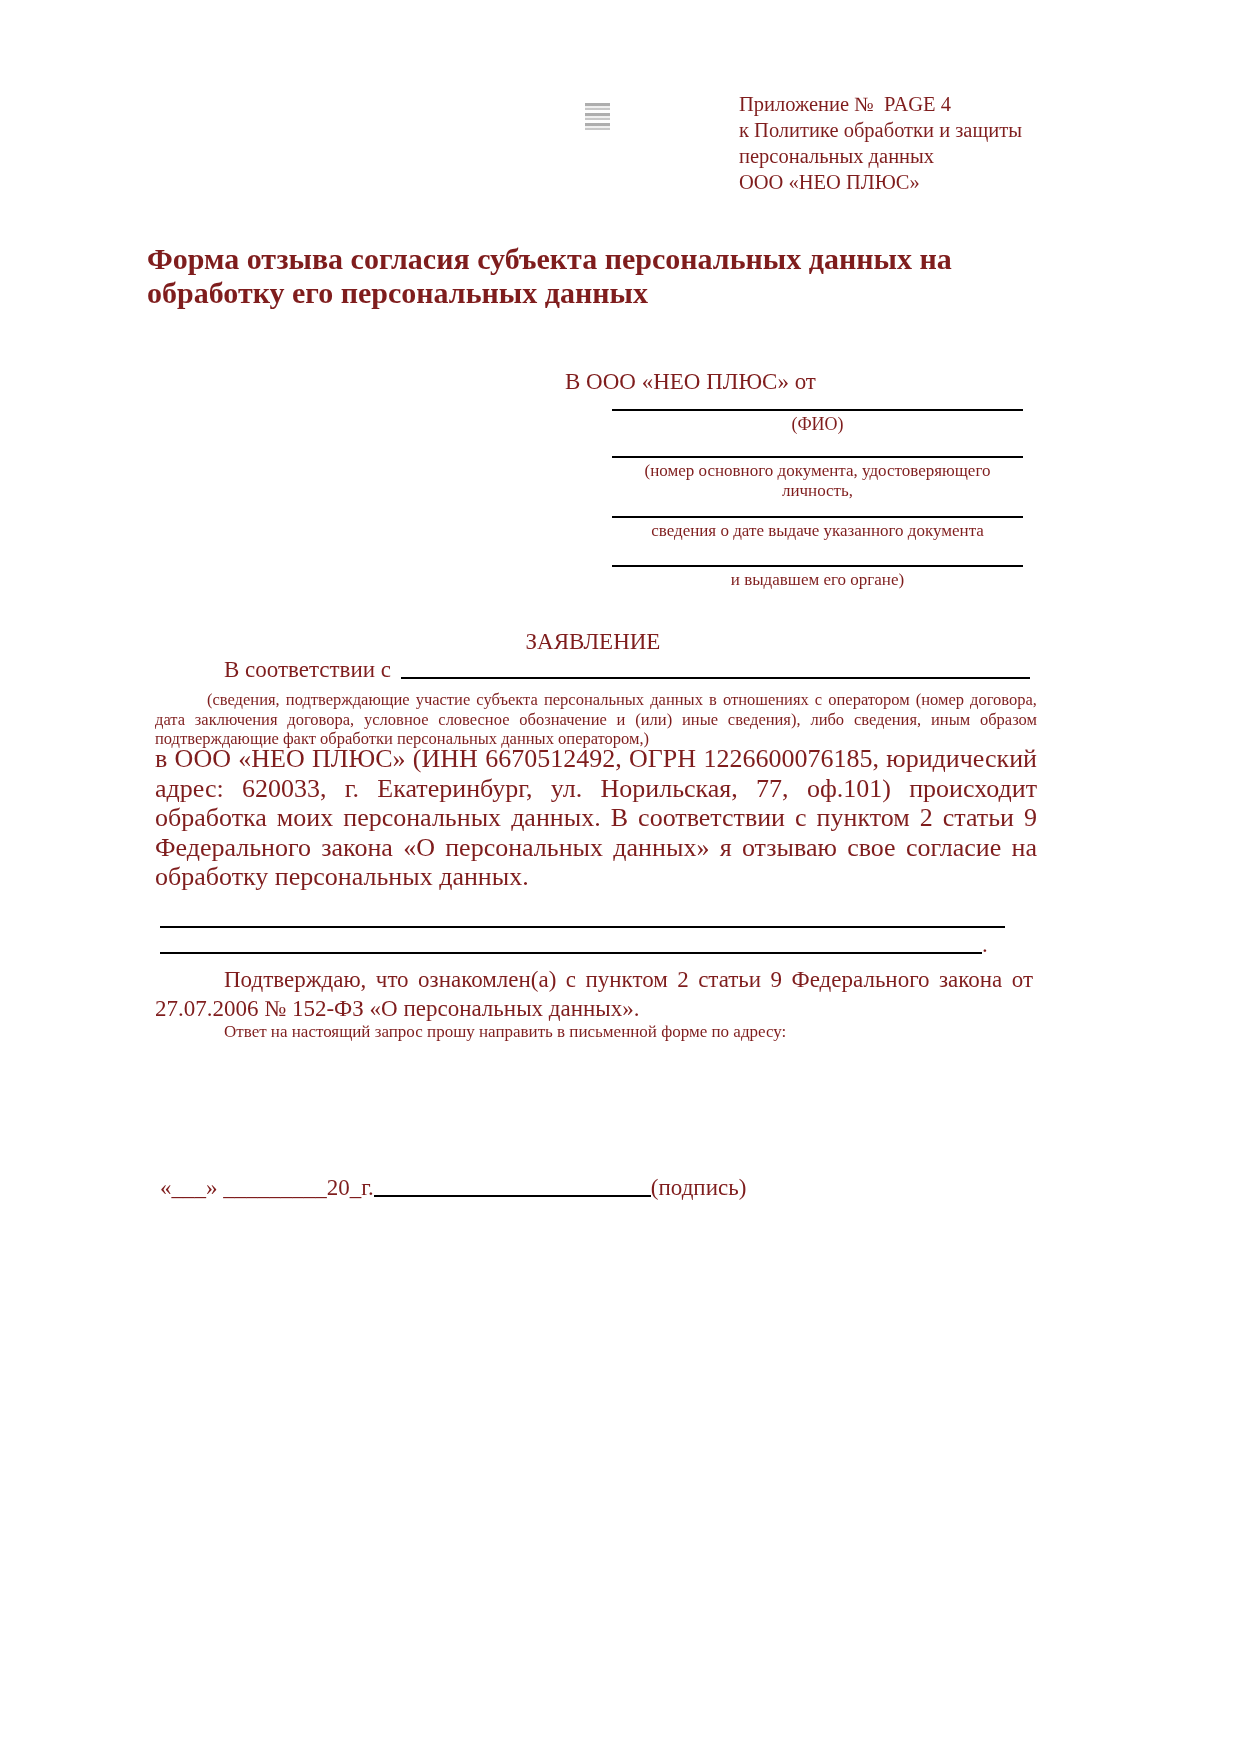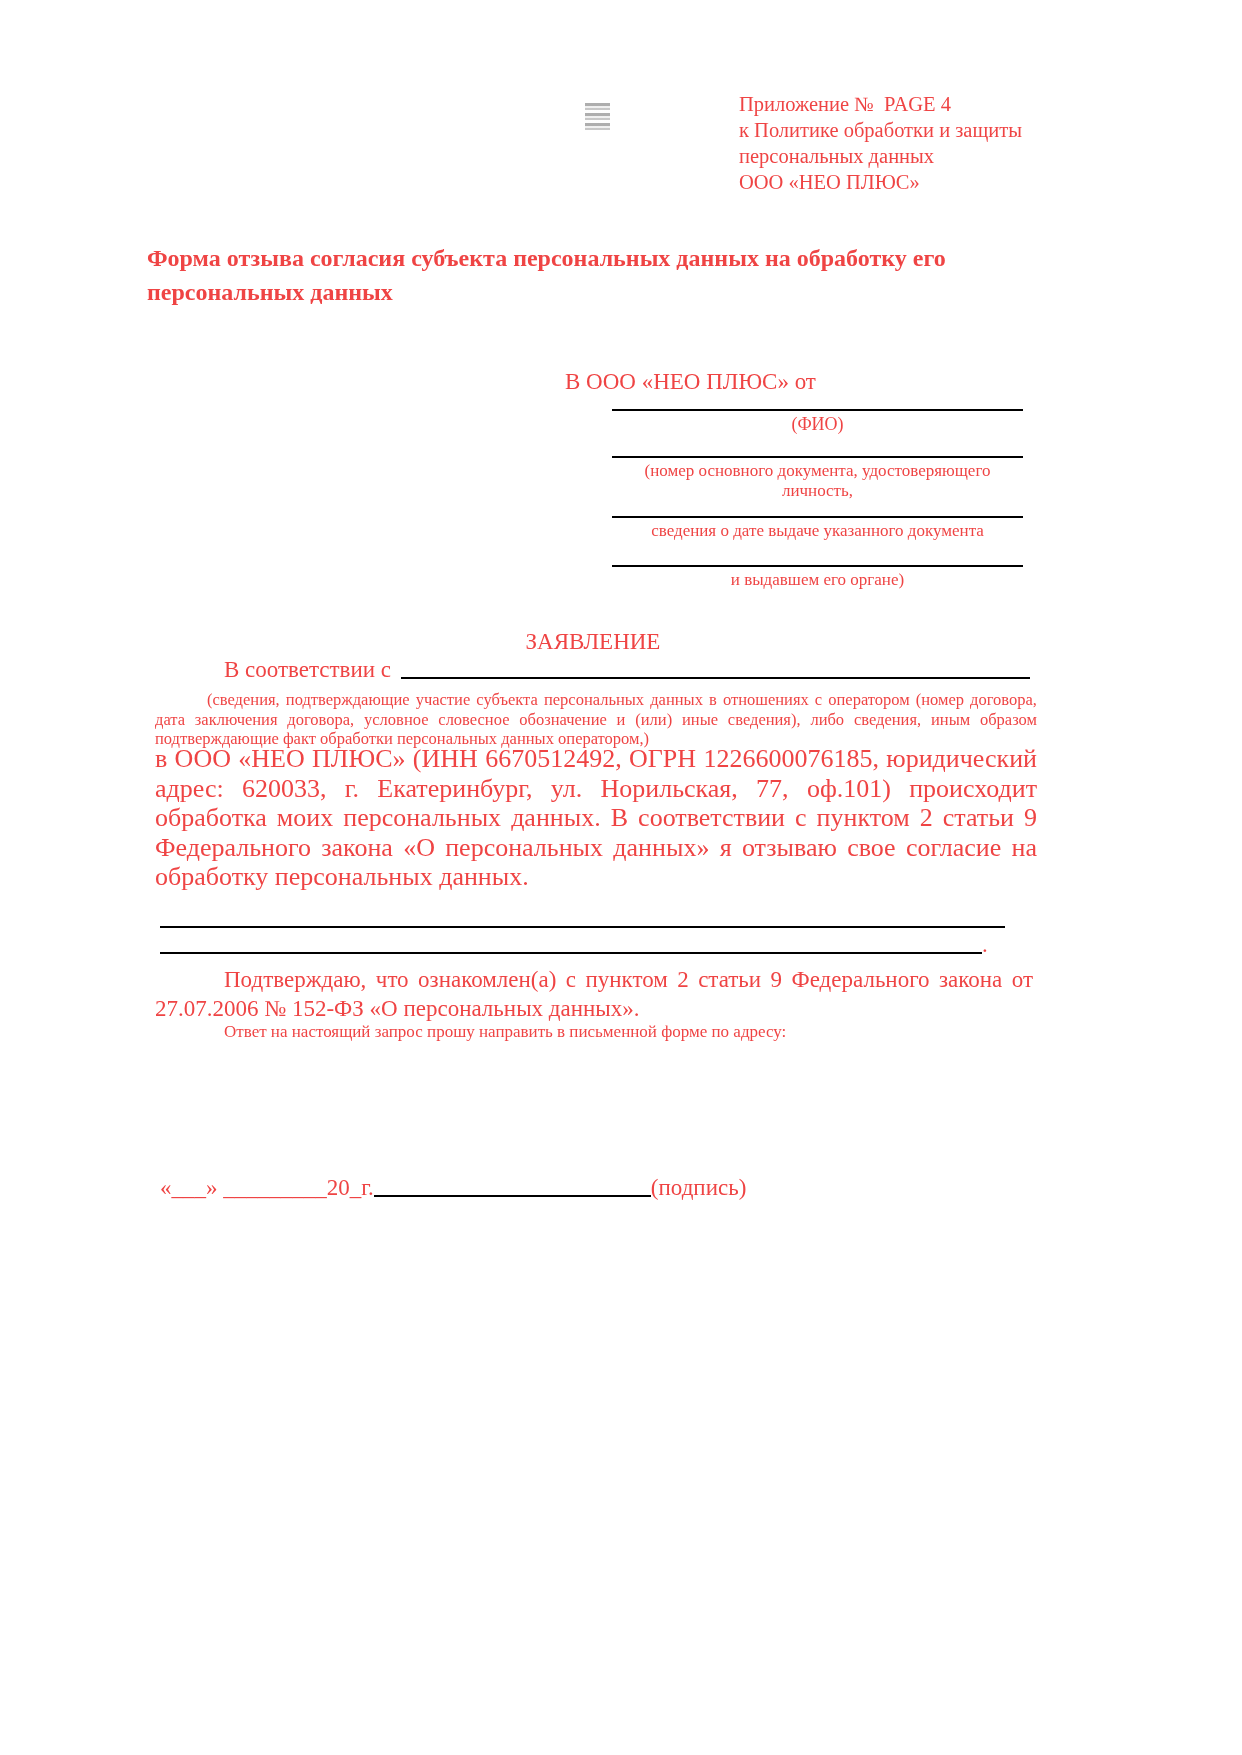--- a/index.html
+++ b/index.html
@@ -1,35 +1,35 @@
 <!DOCTYPE html>
 <html><head>
 <meta charset="utf-8">
 <style>
   * { margin:0; padding:0; box-sizing:border-box; }
   html,body { background:#ffffff; }
   .page {
     position:relative; width:1242px; height:1755px; background:#ffffff;
-    color:#ef4444; font-family:"Liberation Serif","DejaVu Serif",serif;
+    color:#7f1d1d; font-family:"Liberation Serif","DejaVu Serif",serif;
     overflow:hidden;
     text-decoration:underline;
   }
   .abs { position:absolute; }
   .pre { white-space:pre-wrap; }
 
   .field-mark {
     position:absolute; left:585px; top:103px; width:25px; height:27px;
     background:repeating-linear-gradient(180deg,
       #9f9f9f 0 3px, #ededed 3px 5px, #bdbdbd 5px 7px, #fdfdfd 7px 10px);
     opacity:.85;
   }
   .header-block { left:739px; top:91px; width:330px; font-size:20.5px; line-height:26px; }
   .title {
     left:147px; top:242px; width:878px;
-    font-size:24px; line-height:33.5px; font-weight:bold;
+    font-size:30px; line-height:33.5px; font-weight:bold;
   }
   .intro { left:565px; top:369px; font-size:23px; }
 
   .rule { border-top:2.5px solid #000; height:0; }
   .frule { position:absolute; left:612px; width:411px; }
   .flabel { position:absolute; left:612px; width:411px; text-align:center; }
   .f18 { font-size:18px; } .f17 { font-size:17px; }
 
   .heading { left:155px; top:629px; width:876px; text-align:center; font-size:23px; }
 

